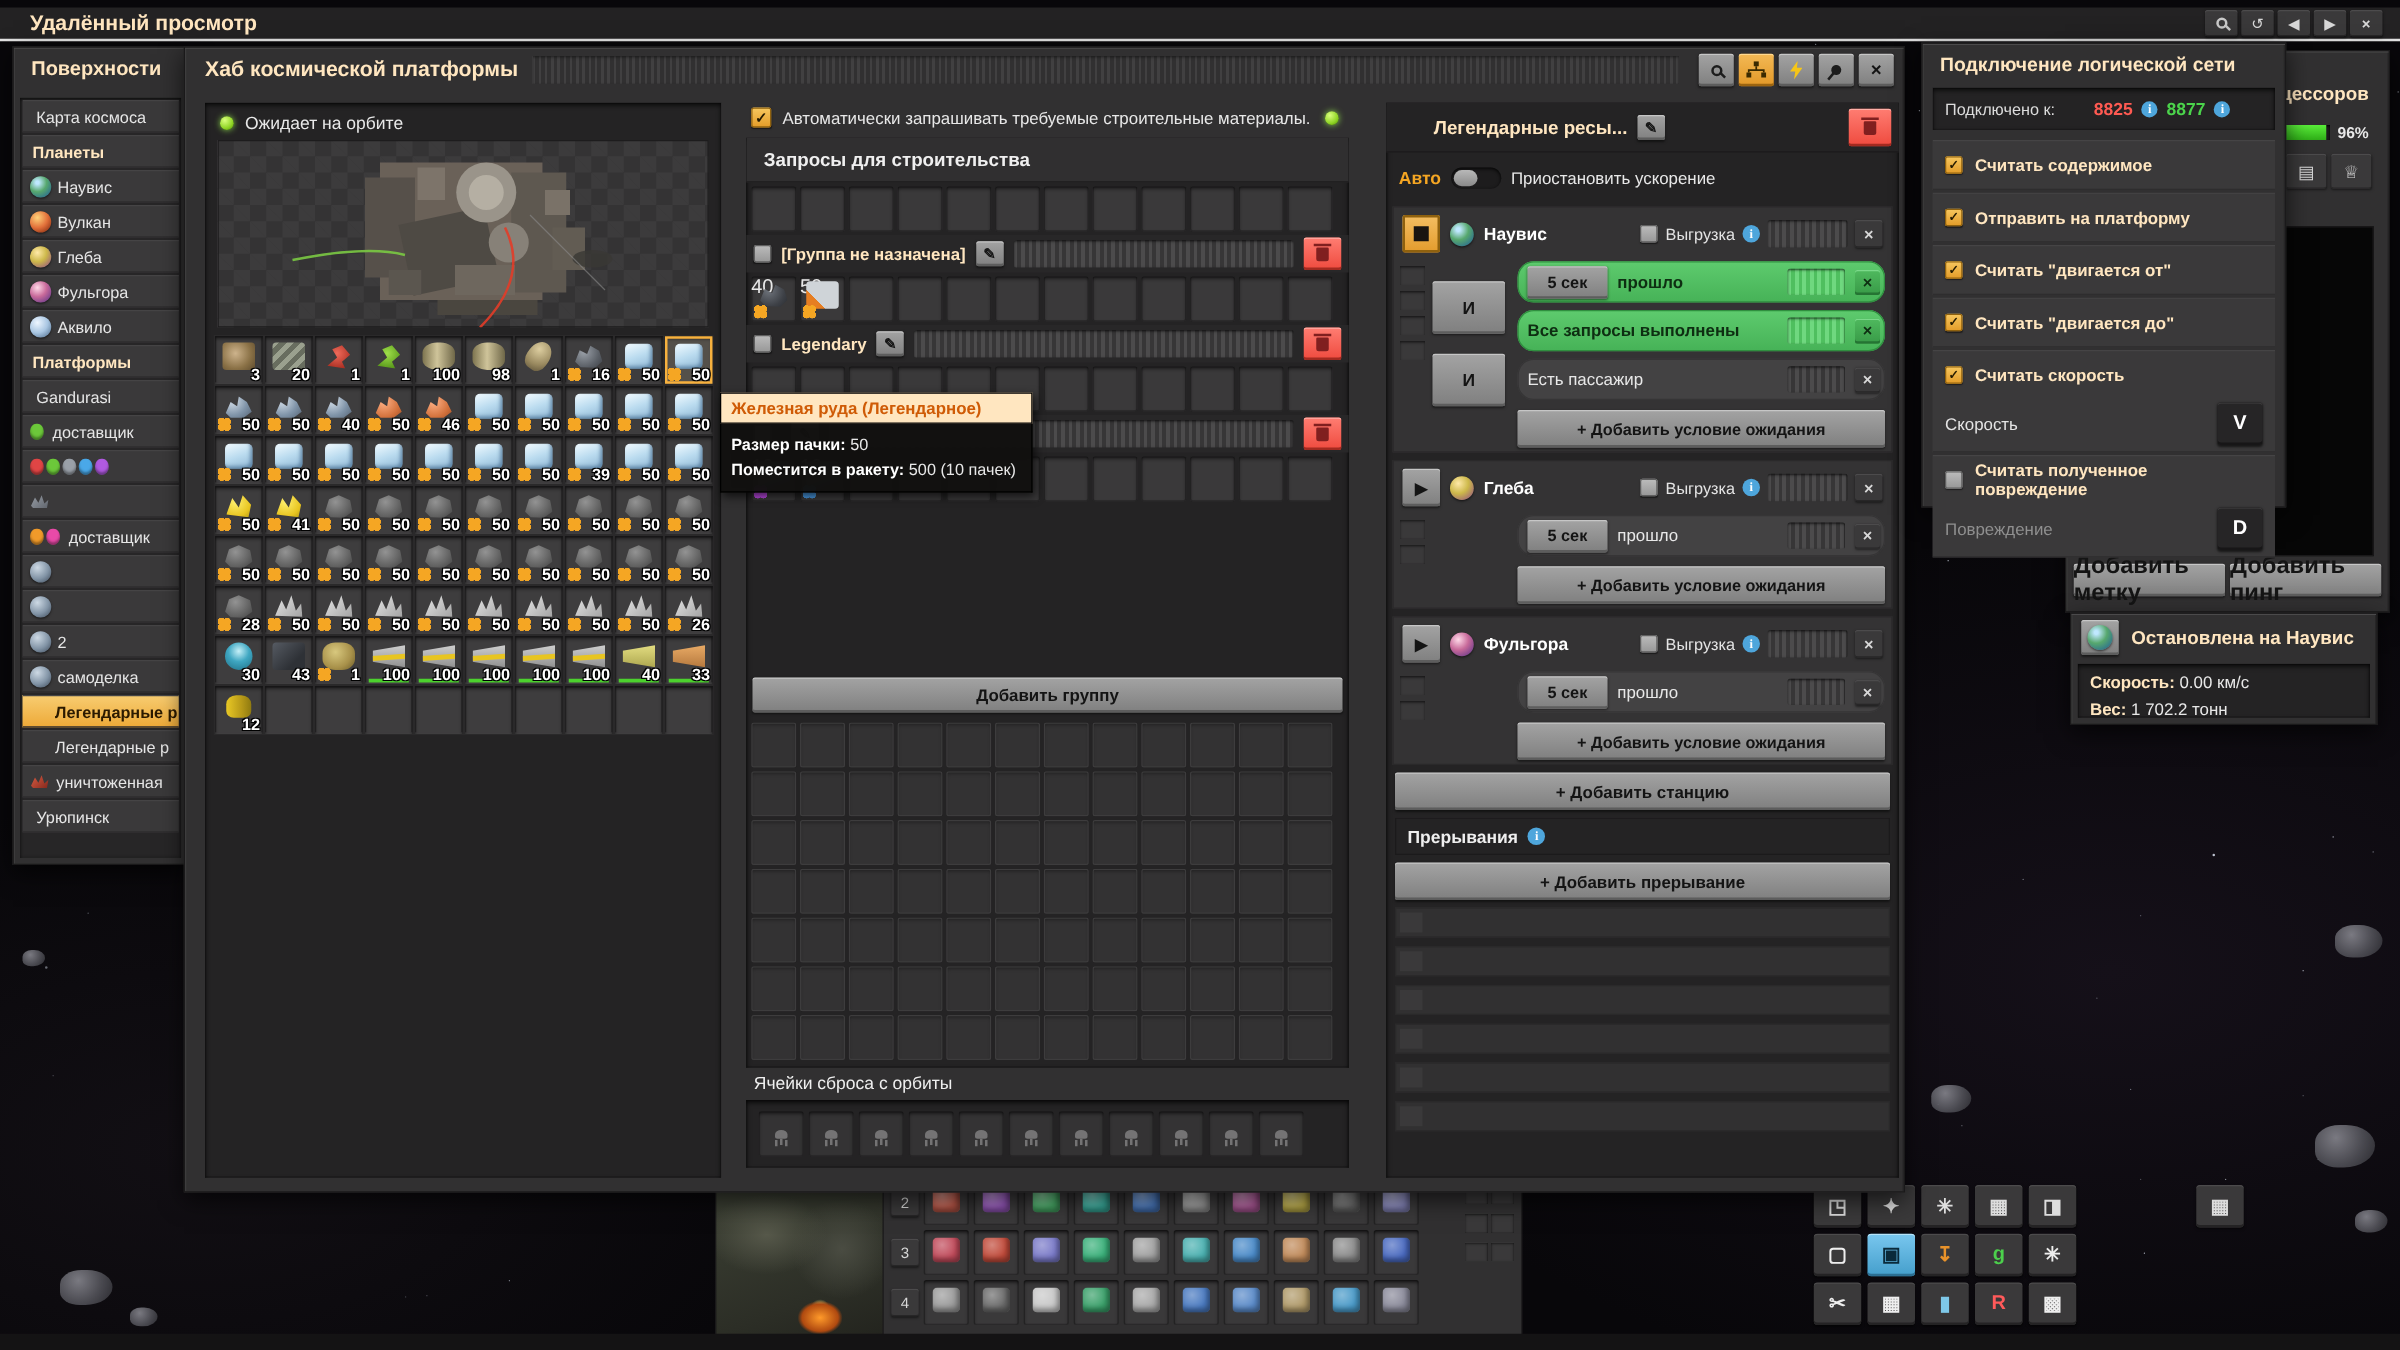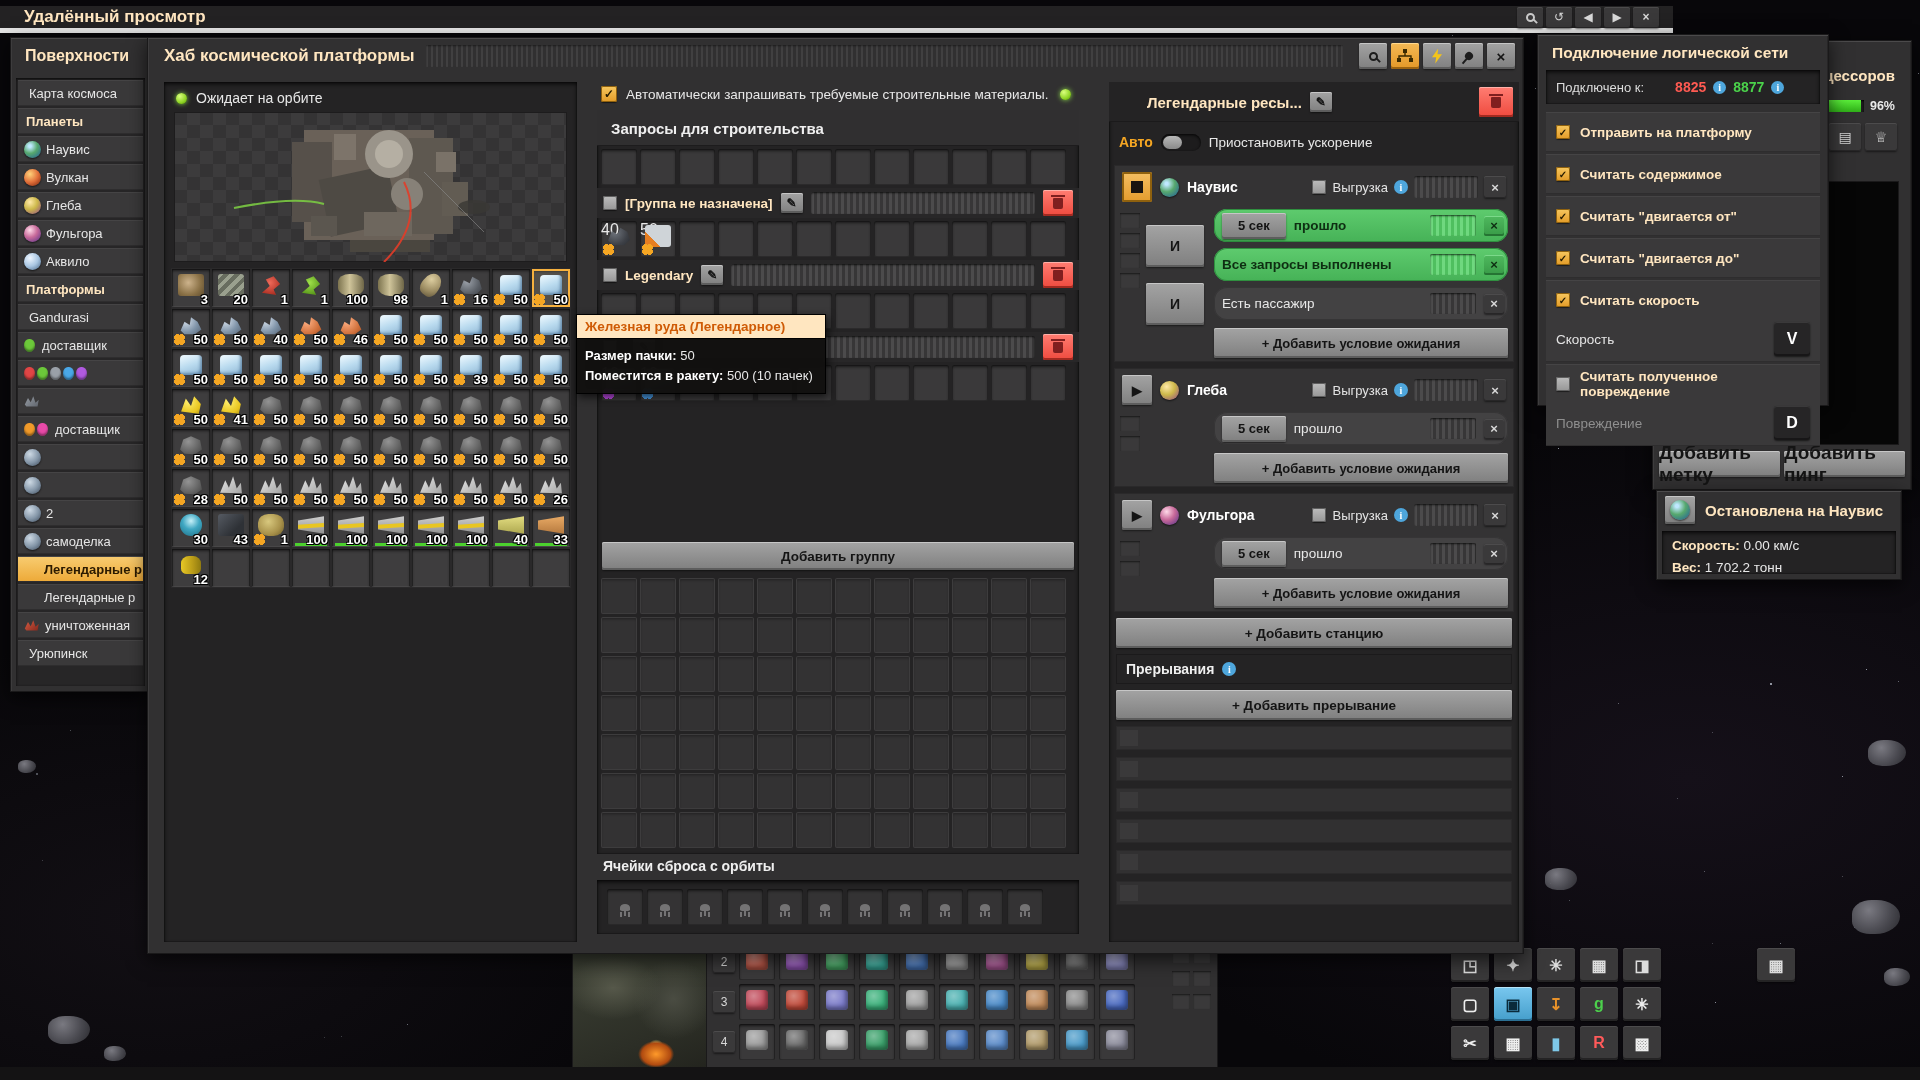--- a/index.html
+++ b/index.html
@@ -49,21 +49,21 @@
 .p-vulcanus{background:radial-gradient(circle at 35% 30%,#ffd27a,#e2703a 50%,#8a2f12 90%)}
 .p-gleba{background:radial-gradient(circle at 35% 30%,#ffe9a8,#cdb84a 45%,#9a5f7a 88%)}
 .p-fulgora{background:radial-gradient(circle at 35% 30%,#ffd9e8,#c86a9a 45%,#6a3a8a 88%)}
 .p-aquilo{background:radial-gradient(circle at 35% 30%,#eef6ff,#a9c6e2 50%,#5d7b9a 88%)}
 .p-ice{background:radial-gradient(circle at 35% 30%,#cdd9e4,#8294a6 55%,#4a5868 90%)}
 .fl{width:11px;height:13px;border-radius:45% 45% 50% 50%;display:inline-block;margin-right:2px;box-shadow:inset 0 -2px 2px rgba(0,0,0,.4)}
 .f-red{background:#e04545}.f-grn{background:#6cc83a}.f-gry{background:#9aa0a8}.f-blu{background:#4aa8e8}.f-pur{background:#b05ae0}.f-org{background:#f09a2a}.f-pnk{background:#e84aa8}
 .wreck{width:16px;height:12px;background:linear-gradient(135deg,#9aa0a8,#5c6169);clip-path:polygon(5% 80%,25% 25%,42% 60%,58% 10%,72% 65%,92% 40%,85% 95%,15% 95%)}
 .wreck.red{background:linear-gradient(135deg,#e06045,#7d241a)}
 
-#topbar{position:absolute;left:0;top:6px;width:1673px;height:27px;background:#232223;border-bottom:5px solid #e5e5e5;display:flex;align-items:center}
+#topbar{position:absolute;left:0;top:6px;width:1920px;height:27px;background:#232223;border-bottom:2px solid #e5e5e5;display:flex;align-items:center}
 #topbar .wtitle{margin-left:24px;font-size:17px}
 #topbar-btns{margin-left:auto;margin-right:14px;display:flex;gap:3px}
 #topbar-btns .btn-dark{width:26px;height:21px;font-size:12px}
 
 #surfaces{left:10px;top:37px;width:141px;height:655px;z-index:10}
 #surfaces .wtitle{display:block;padding:9px 14px 7px;font-size:16px}
 #surface-list{position:absolute;left:5px;right:5px;top:40px;bottom:5px;background:#272627;box-shadow:inset 0 1px 3px rgba(0,0,0,.8);padding:2px;overflow:hidden}
 .s-item{height:26px;margin-bottom:2px;background:#3a393a;display:flex;align-items:center;padding:0 6px;white-space:nowrap;overflow:hidden;box-shadow:inset 0 1px 0 #454445,inset 0 -1px 0 #2e2d2e}
 .s-item .s-lbl{font-size:13px;color:#e6e6e6;margin-left:5px}
 .s-item.s-head .s-lbl{color:#ffe6c0;font-weight:bold;margin-left:2px}
@@ -125,21 +125,21 @@
 .r-row{display:grid;grid-template-columns:repeat(12,36px);grid-auto-rows:36px;gap:3px;padding:3px 4px}
 .rslot{position:relative;background:#3a393a;box-shadow:inset 0 2px 3px rgba(0,0,0,.55),inset 0 0 0 1px #2c2b2c;border-radius:2px}
 .g-head{height:30px;display:flex;align-items:center;gap:8px;padding:0 6px;background:#282728}
 .g-name{color:#ffe6c0;font-weight:bold;font-size:13.5px;white-space:nowrap}
 .pencil-btn{width:22px;height:20px;font-size:12px}
 .g-head .grip{flex:1;height:22px}
 .g-head .btn-red{width:30px;height:26px}
 #add-group{position:absolute;left:5px;right:5px;height:28px;font-size:13.5px}
 #free-grid{position:absolute;left:4px;display:grid;grid-template-columns:repeat(12,36px);grid-auto-rows:36px;gap:3px}
 .ftile{background:#333233;box-shadow:inset 0 0 0 1px #3d3c3d,inset 0 2px 3px rgba(0,0,0,.35);border-radius:2px}
-#drop-label{position:absolute;left:6px;top:776px;font-weight:bold;font-size:14px;color:#efefef}
+#drop-label{position:absolute;left:6px;top:776px;font-weight:normal;font-size:14px;color:#efefef}
 #drop-panel{position:absolute;left:0;top:798px;width:482px;height:54px;display:flex;align-items:center;padding-left:10px;gap:4px}
 .dslot{width:36px;height:36px;background:#343334;box-shadow:inset 0 2px 3px rgba(0,0,0,.55),inset 0 0 0 1px #2a292a;display:flex;align-items:center;justify-content:center;border-radius:2px}
 
 #panel-c{position:absolute;left:961px;top:44px;width:410px;height:860px}
 #sc-header{position:absolute;left:0;top:0;right:0;height:40px;background:#242324;box-shadow:inset 0 -1px 0 #1b1a1b;display:flex;align-items:center;gap:8px;padding:0 6px 0 10px}
 #sc-header .qic{width:20px;height:20px}
 #sc-header .wtitle{font-size:15px}
 #sc-header .btn-red{width:34px;height:30px;margin-left:auto}
 #sc-toggle{position:absolute;left:10px;top:48px;right:8px;height:24px;display:flex;align-items:center;gap:8px;font-size:13.5px}
 #auto-lbl{color:#f5a623;font-weight:bold;font-size:14px}
@@ -1527,27 +1527,27 @@
     <span>Подключено к:</span>
   <span class="nid" style="color: rgb(255, 90, 82); margin-left: 24px;">8825</span>
       <span class="info-i"></span>
       <span class="nid" style="color: rgb(75, 211, 75);">8877</span>
       <span class="info-i"></span>
     </div>
   <div id="circuit-opts">
       <div class="copt">
         <div class="crow">
           <span class="cb sm on"></span>
-          <span class="clabel">Отправить на платформу</span>
+          <span class="clabel">Считать содержимое</span>
         </div>
       </div>
       <div class="copt">
         <div class="crow">
           <span class="cb sm on"></span>
-          <span class="clabel">Считать содержимое</span>
+          <span class="clabel">Отправить на платформу</span>
         </div>
       </div>
       <div class="copt">
         <div class="crow">
           <span class="cb sm on"></span>
           <span class="clabel">Считать "двигается от"</span>
         </div>
       </div>
       <div class="copt">
         <div class="crow">

